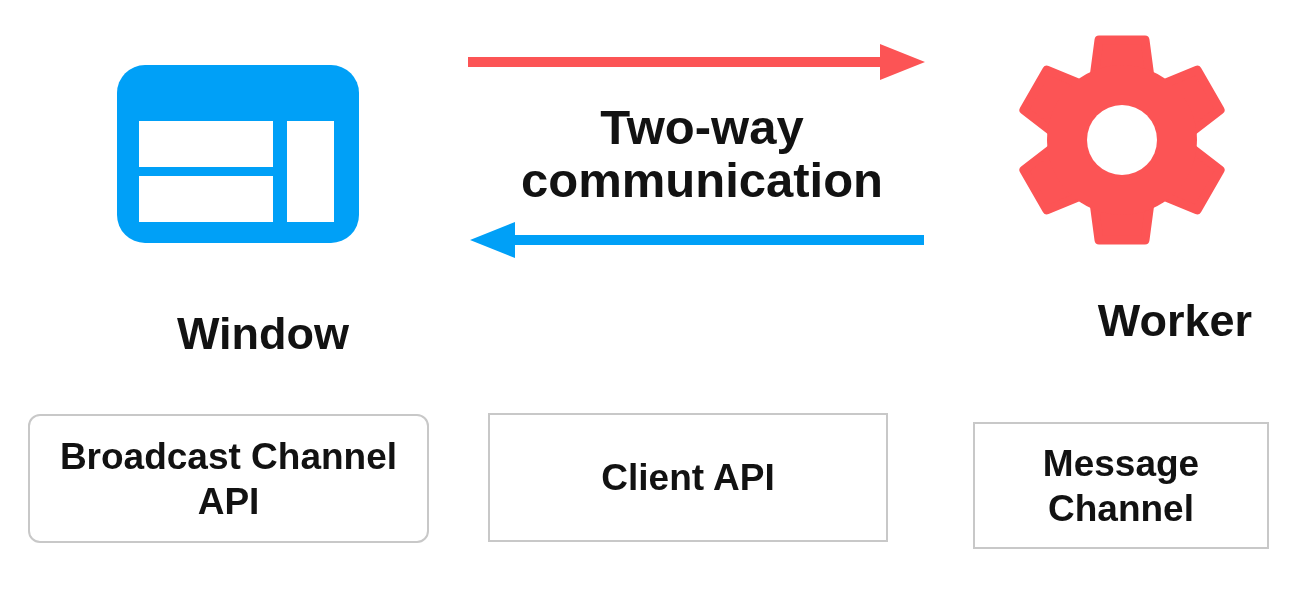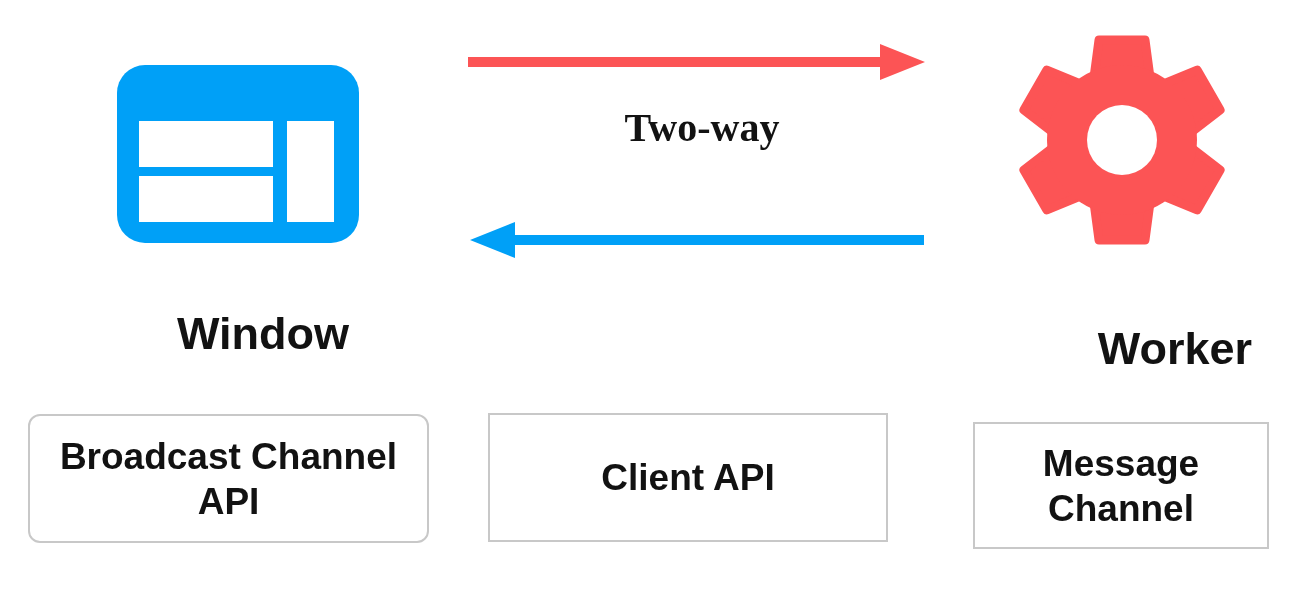--- a/index.html
+++ b/index.html
@@ -37,31 +37,30 @@
   
   .entity-label {
     font-size: 45px;
     font-weight: 700;
     text-align: right;
     line-height: 1.05;
     color: var(--text);
     white-space: nowrap;
   }
   .window-label { left: 109px; top: 310px; width: 240px; }
-  .worker-label { left: 1012px; top: 297px; width: 240px; margin-top: 28px; }
+  .worker-label { left: 1012px; top: 297px; width: 240px; }
 
   
   .comm-label {
     left: 502px; top: 101px; width: 400px;
     text-align: center;
-    font-size: 40px;
+    font-size: 49px;
     line-height: 53px;
     font-weight: 700;
     color: var(--text);
-    font-family: Liberation Serif, serif;
   }
 
   
   .api-box {
     border: 2px solid var(--box_border);
     background: #fff;
     display: flex;
     align-items: center;
     justify-content: center;
     text-align: center;
@@ -93,20 +92,21 @@
 
   <div class="abs arrow arrow-right">
     <svg viewBox="0 0 465 44" xmlns="http://www.w3.org/2000/svg" aria-hidden="true">
       <line x1="4" y1="22" x2="423" y2="22" stroke="currentColor" stroke-width="10"></line>
       <path d="M416 4 L461 22 L416 40 Z" fill="currentColor"></path>
     </svg>
   </div>
 
   <div class="abs comm-label">
     <div>Two-way</div>
+    <div>communication</div>
   </div>
 
   <div class="abs arrow arrow-left">
     <svg viewBox="0 0 462 44" xmlns="http://www.w3.org/2000/svg" aria-hidden="true">
       <line x1="44" y1="22" x2="458" y2="22" stroke="currentColor" stroke-width="10"></line>
       <path d="M49 4 L4 22 L49 40 Z" fill="currentColor"></path>
     </svg>
   </div>
 
   <div class="abs icon gear-icon">

